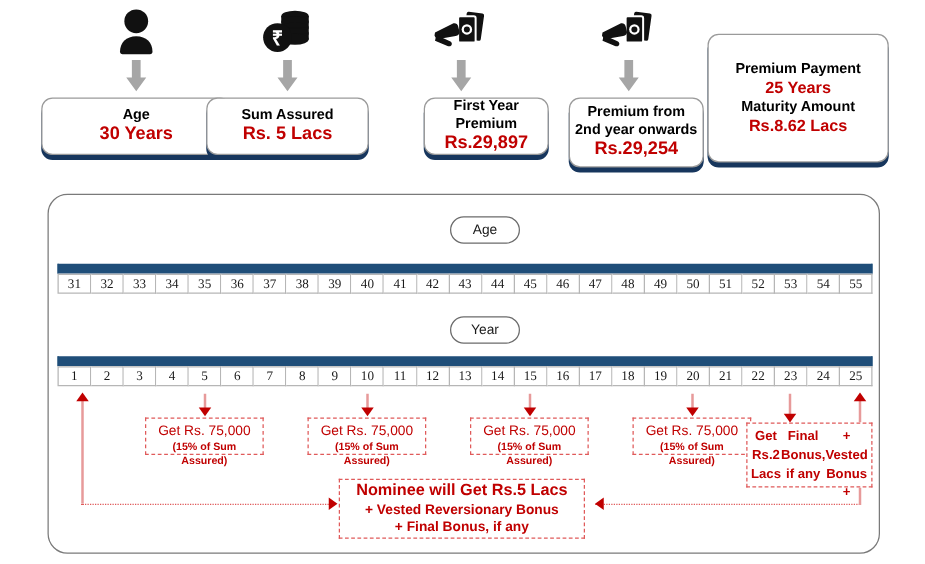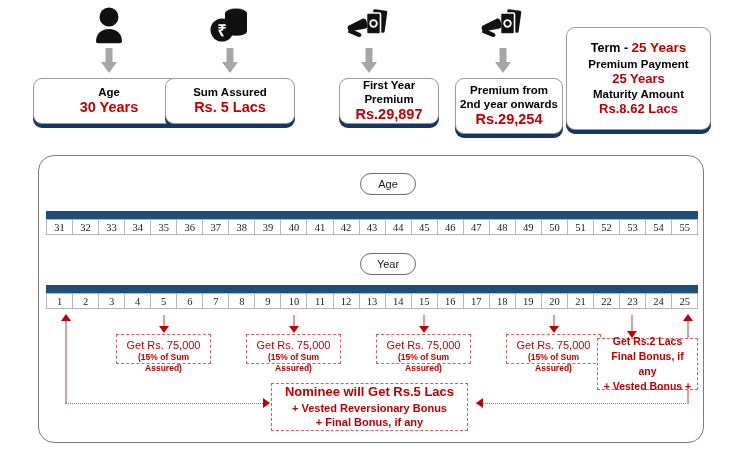--- a/index.html
+++ b/index.html
@@ -216,24 +216,20 @@
       </svg>
     </div>
     <div class="card-box" style="height:56px;margin-left:12px;">
       <div class="card-line ln-black">Premium from</div>
       <div class="card-line ln-black">2nd year onwards</div>
       <div class="card-line ln-red">Rs.29,254</div>
     </div>
   </div>
 
   <div class="card-box" style="position:absolute; left:566px; top:27px; width:145px; height:103px;">
-    <div class="card-line inline-mix">
-      <span>Term  -</span>
-      <span class="r">25 Years</span>
-    </div>
     <div class="card-line ln-black">Premium Payment</div>
     <div class="card-line ln-red-sm">25 Years</div>
     <div class="card-line ln-black">Maturity Amount</div>
     <div class="card-line ln-red-sm">Rs.8.62 Lacs</div>
   </div>
 
   <div id="panel">
 
     <div class="pill" style="left:321px; top:17px;">Age</div>
 
@@ -324,21 +320,21 @@
 
     <div class="vline" style="left:514px; top:159px; height:13px;"></div>
     <div class="tri-down" style="left:510px; top:170px;"></div>
     <div class="callout" style="left:467px; top:178px; width:95px; height:30px;">
       <div class="co-big">Get Rs. 75,000</div>
       <div class="co-sm">(15% of Sum Assured)</div>
     </div>
 
     <div class="vline" style="left:592px; top:159px; height:18px;"></div>
     <div class="tri-down" style="left:588px; top:175px;"></div>
-    <div class="callout" style="left:558px; top:182px; width:101px; height:52px; display:flex; flex-direction:column; justify-content:center;">
+    <div class="callout" style="left:558px; top:182px; width:101px; height:52px; display:flex; flex-direction:row; justify-content:center;">
       <div class="co-med">Get Rs.2 Lacs</div>
       <div class="co-med">Final Bonus, if any</div>
       <div class="co-med">+ Vested Bonus +</div>
     </div>
 
     <div class="tri-up" style="left:644px; top:158px;"></div>
     <div class="vline" style="left:648px; top:164px; height:18px;"></div>
 
     <div class="tri-up" style="left:22px; top:158px;"></div>
     <div class="vline" style="left:26px; top:164px; height:83px;"></div>

